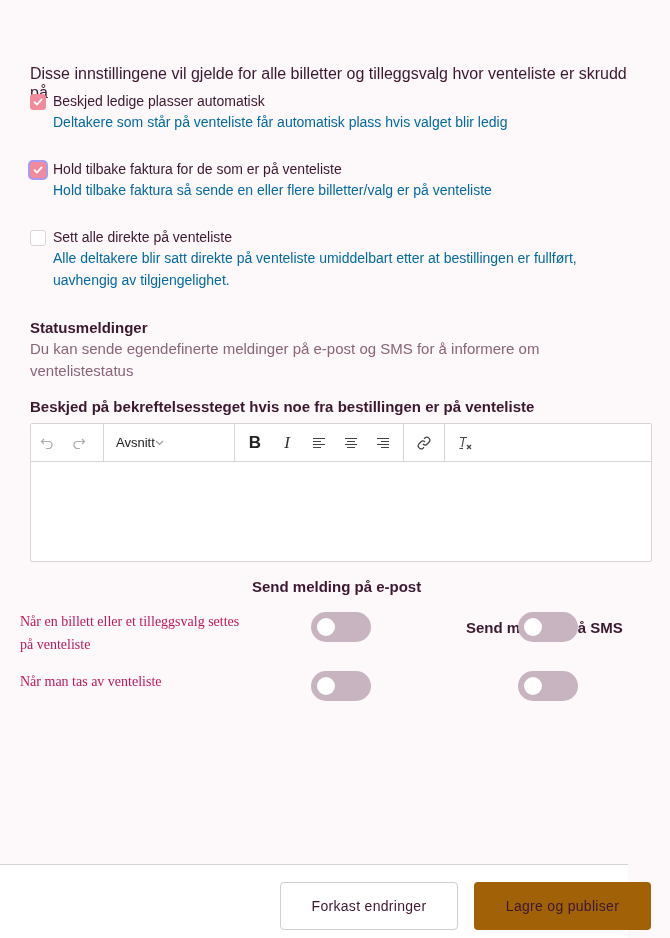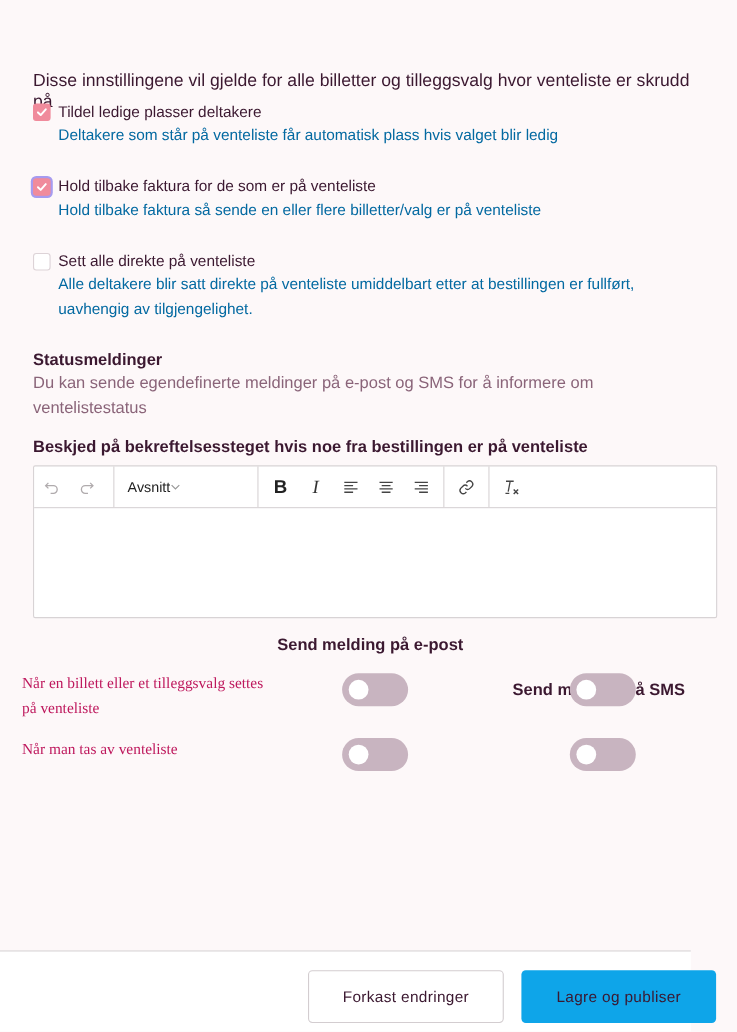--- a/index.html
+++ b/index.html
@@ -46,34 +46,34 @@
     position: absolute; width: 60px; height: 30px; border-radius: 15px; background: #c8b4c0;
   }
   .toggle .knob { position: absolute; left: 6px; top: 6px; width: 18px; height: 18px; border-radius: 50%; background: #fff; }
 
   .footer { position: absolute; left: 0; top: 864px; width: 628px; height: 74px; background: #fff; border-top: 1px solid #d8d3d5; }
   .btn {
     position: absolute; top: 17px; height: 48px; border-radius: 4px; font-size: 14px;
     display: flex; align-items: center; justify-content: center; color: #3b1830; letter-spacing: 0.3px;
   }
   .btn.secondary { left: 280px; width: 178px; background: #fff; border: 1px solid #d3cdd0; }
-  .btn.primary { left: 474px; width: 177px; background: #0ea5e9; }
+  .btn.primary { left: 474px; width: 177px; background: #a16207; }
 </style>
 </head>
 <body>
 
 <div class="intro">Disse innstillingene vil gjelde for alle billetter og tilleggsvalg hvor venteliste er skrudd på</div>
 
 <div class="opt" style="top:92px;">
   <div class="cb checked">
     <svg width="10" height="10" viewBox="0 0 10 10">
         <path d="M1.5 5.2 L4 7.6 L8.6 2.4" stroke="#fff" stroke-width="1.8" fill="none" stroke-linecap="round" stroke-linejoin="round"></path>
       </svg>
   </div>
-  <div class="label">Tildel ledige plasser deltakere</div>
+  <div class="label">Beskjed ledige plasser automatisk</div>
   <div class="desc">Deltakere som står på venteliste får automatisk plass hvis valget blir ledig</div>
 </div>
 
 <div class="opt" style="top:160px;">
   <div class="cb checked focused">
     <svg width="10" height="10" viewBox="0 0 10 10">
         <path d="M1.5 5.2 L4 7.6 L8.6 2.4" stroke="#fff" stroke-width="1.8" fill="none" stroke-linecap="round" stroke-linejoin="round"></path>
       </svg>
   </div>
   <div class="label">Hold tilbake faktura for de som er på venteliste</div>

